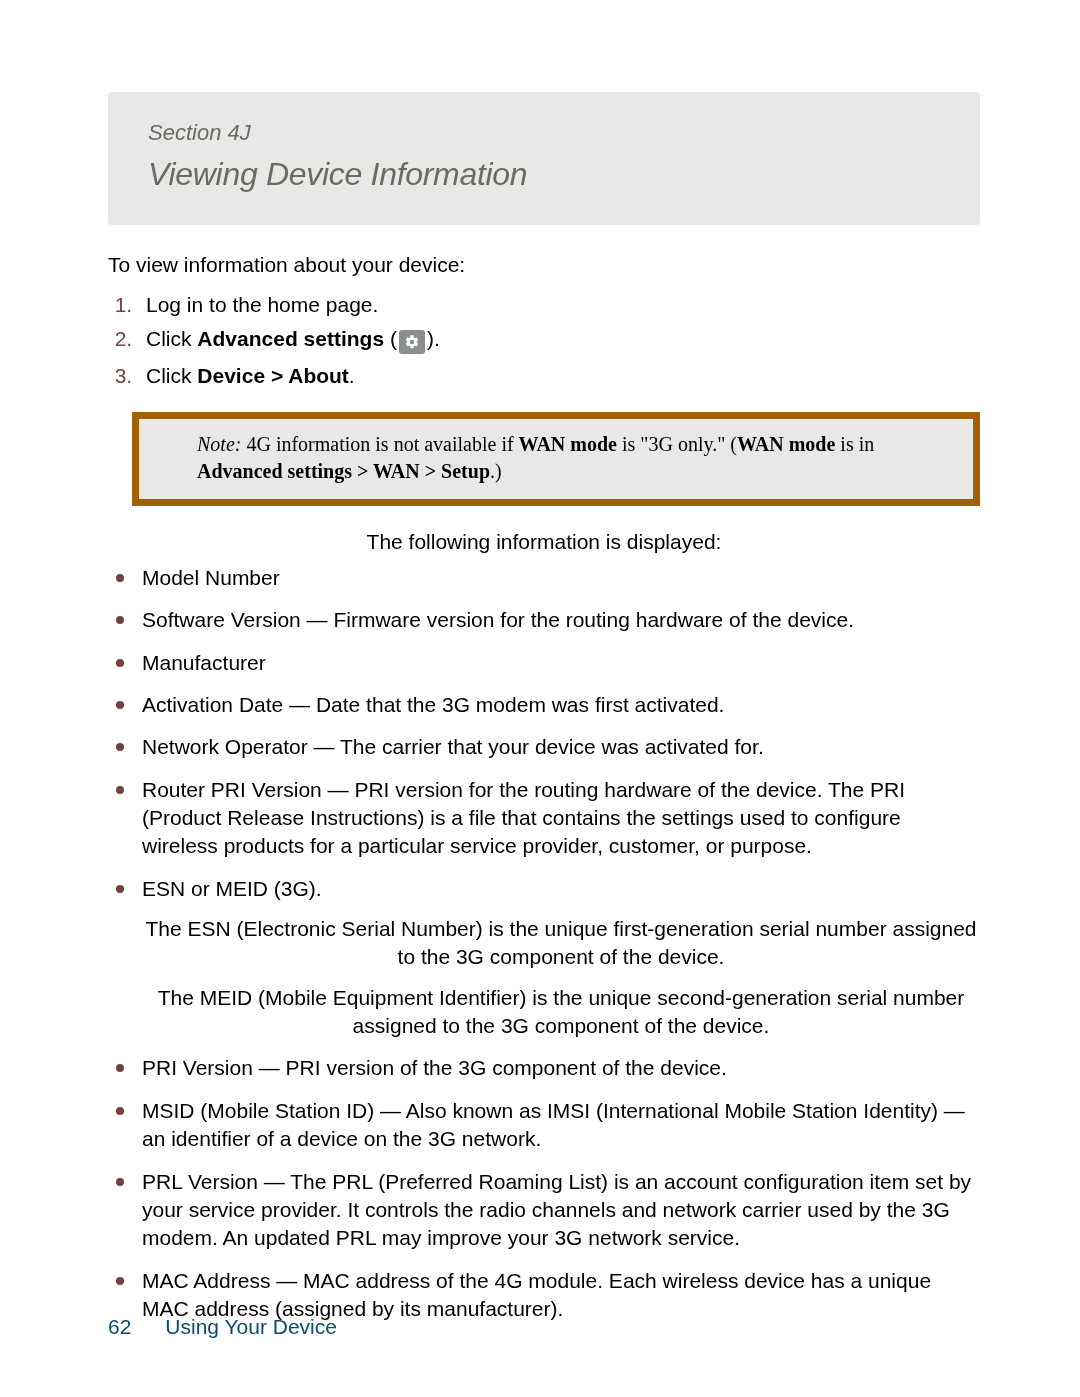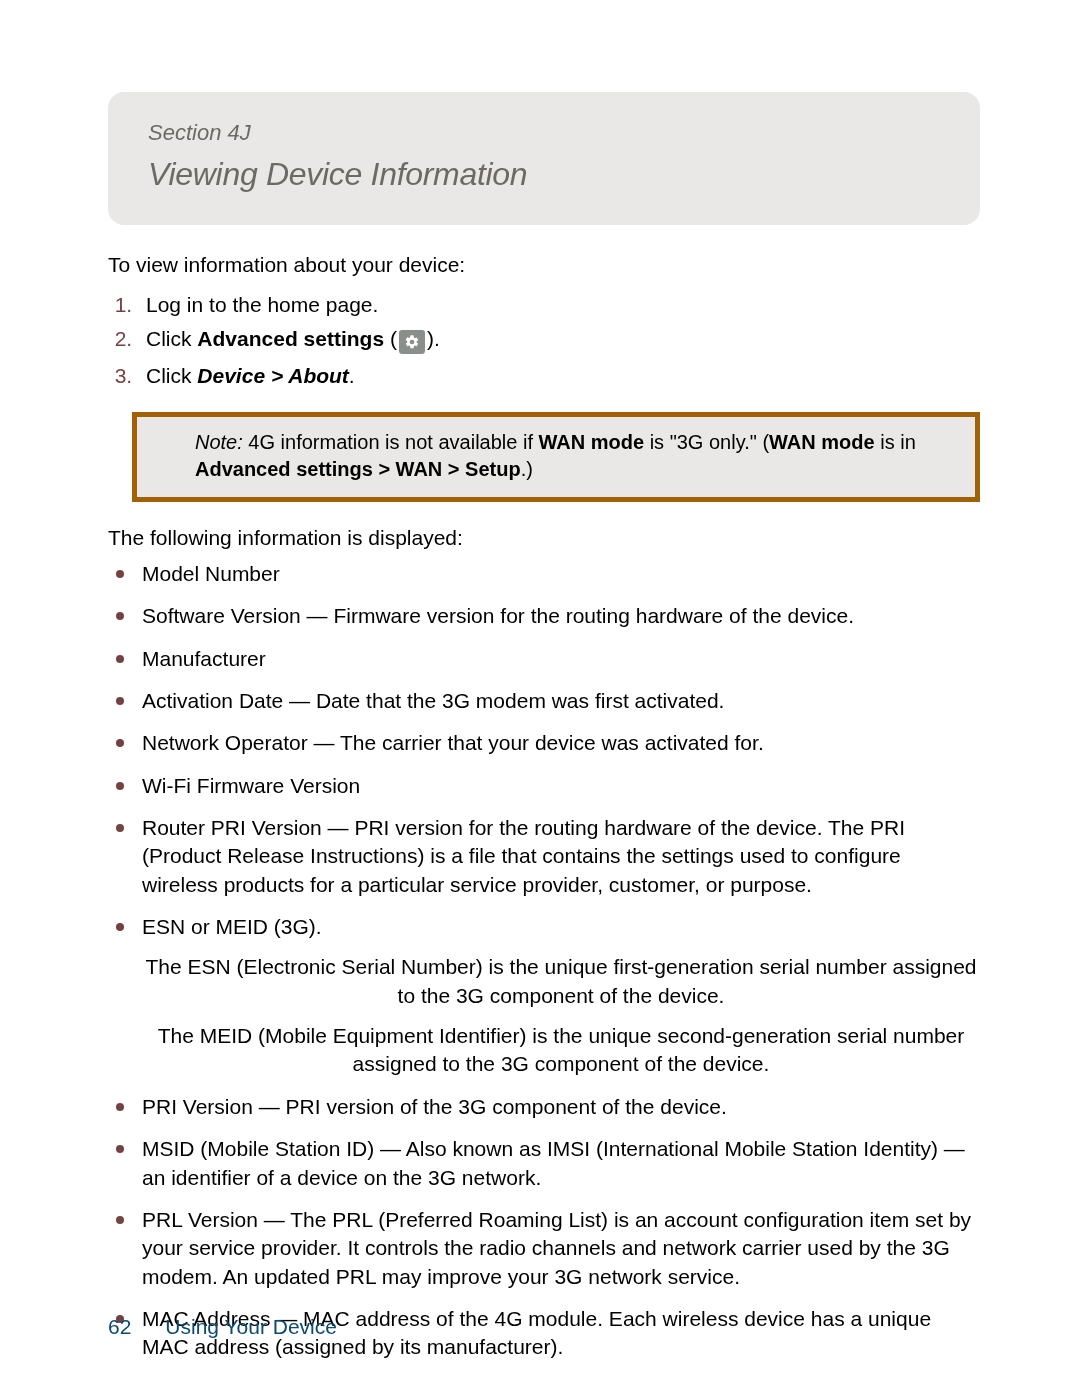--- a/index.html
+++ b/index.html
@@ -11,21 +11,21 @@
     width: 1080px;
     height: 1397px;
     font-family: Arial, Helvetica, sans-serif;
     color: #000000;
     position: relative;
     box-sizing: border-box;
     padding: 92px 100px 0 108px;
   }
   .section-header {
     background: #eae8e6;
-    border-radius: 16px;
+    border-radius: 4px;
     padding: 28px 40px 32px 40px;
     margin-bottom: 28px;
   }
   .section-label {
     font-style: italic;
     color: #6d6a66;
     font-size: 22px;
   }
   .section-title {
     font-style: italic;
@@ -46,47 +46,49 @@
   }
   ol.steps li {
     margin: 6px 0 10px 0;
     padding-left: 8px;
   }
   ol.steps li::marker {
     color: #744241;
     font-weight: normal;
   }
   .bold { font-weight: bold; }
-  .breadcrumb { font-weight: bold; font-style: italic; }
+  .breadcrumb { font-weight: bold; }
   .settings-icon {
     display: inline-flex;
     align-items: center;
     justify-content: center;
     width: 26px;
     height: 24px;
     background: #8a8f8c;
     border-radius: 3px;
     vertical-align: -4px;
     margin: 0 2px;
   }
   .settings-icon svg { display:block; }
   .note-box {
     background: #eae8e6;
-    border: 5px solid #a16207;
+    border: 7px solid #a16207;
     padding: 12px 22px 14px 58px;
     font-size: 20px;
     line-height: 1.35;
     margin: 11px 0 24px 24px;
+    font-family: Liberation Serif, serif;
   }
   .note-box .note-label {
     font-style: italic;
   }
   .following {
     font-size: 21px;
     margin: 0 0 10px 0;
+    text-align: center;
   }
   ul.info {
     margin: 0;
     padding-left: 30px;
     font-size: 21px;
     list-style: none;
   }
   ul.info > li {
     position: relative;
     margin: 0 0 14px 0;
@@ -149,21 +151,20 @@
 </div>
 
 <p class="following">The following information is displayed:</p>
 
 <ul class="info">
   <li><span class="item-label">Model Number</span></li>
   <li><span class="item-label">Software Version</span><span> — Firmware version for the routing hardware of the device.</span></li>
   <li><span class="item-label">Manufacturer</span></li>
   <li><span class="item-label">Activation Date</span><span> — Date that the 3G modem was first activated.</span></li>
   <li><span class="item-label">Network Operator</span><span> — The carrier that your device was activated for.</span></li>
-  <li><span class="item-label">Wi-Fi Firmware Version</span></li>
   <li><span class="item-label">Router PRI Version</span><span> — PRI version for the routing hardware of the device. The PRI (Product Release Instructions) is a file that contains the settings used to configure wireless products for a particular service provider, customer, or purpose.</span></li>
   <li>
     <span class="item-label">ESN</span><span> or </span><span class="item-label">MEID</span><span> (3G).</span>
     <p class="sub-para">The ESN (Electronic Serial Number) is the unique first-generation serial number assigned to the 3G component of the device.</p>
     <p class="sub-para">The MEID (Mobile Equipment Identifier) is the unique second-generation serial number assigned to the 3G component of the device.</p>
   </li>
   <li><span class="item-label">PRI Version</span><span> — PRI version of the 3G component of the device.</span></li>
   <li><span class="item-label">MSID</span><span> (Mobile Station ID) — Also known as IMSI (International Mobile Station Identity) — an identifier of a device on the 3G network.</span></li>
   <li><span class="item-label">PRL Version</span><span> — The PRL (Preferred Roaming List) is an account configuration item set by your service provider. It controls the radio channels and network carrier used by the 3G modem. An updated PRL may improve your 3G network service.</span></li>
   <li><span class="item-label">MAC Address</span><span> — MAC address of the 4G module. Each wireless device has a unique MAC address (assigned by its manufacturer).</span></li>

